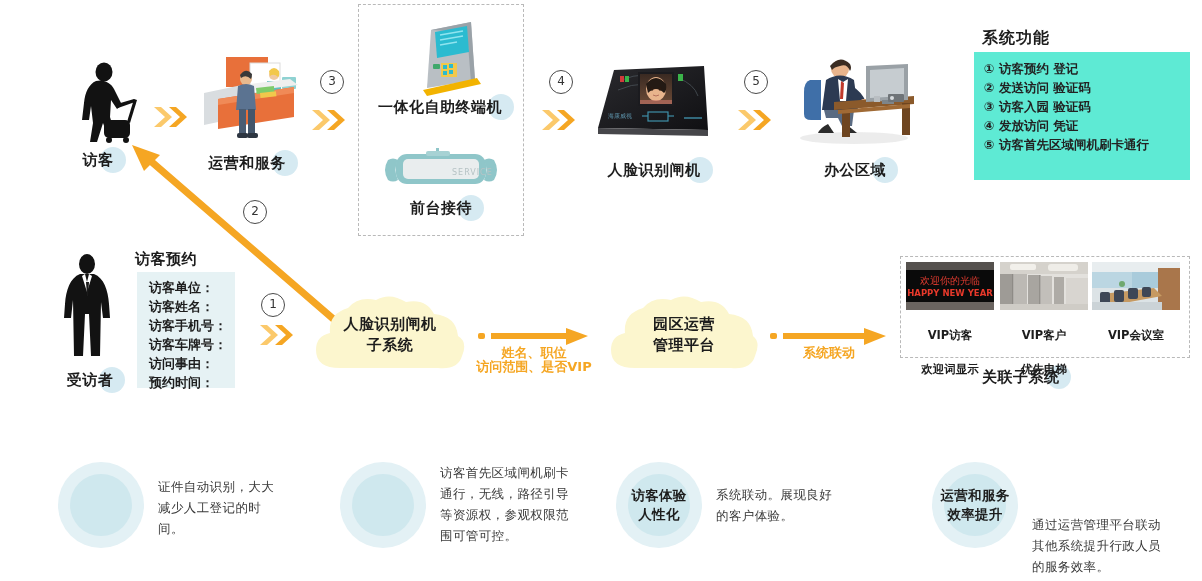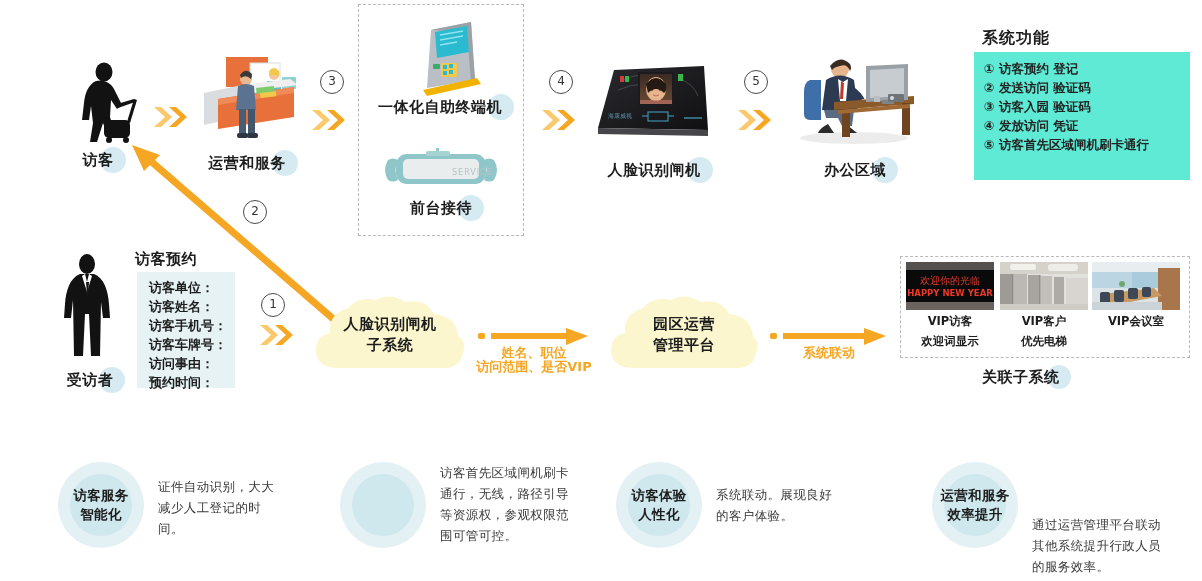--- a/index.html
+++ b/index.html
@@ -84,21 +84,21 @@
   .flowarrow .cap{
     position:absolute;left:50%;transform:translateX(-50%);
     top:18px;text-align:center;color:#f5a623;font-size:13px;
     font-weight:bold;line-height:14px;white-space:nowrap;
   }
 
   
   .vipbox{position:absolute;border:1px dashed #b9b9b9;box-sizing:border-box;}
   .vipitem{position:absolute;text-align:center;}
   .vipimg{width:88px;height:48px;display:block;border:0;}
-  .vipcap{font-size:11.5px;font-weight:bold;color:#1d1d1d;line-height:17px;white-space:nowrap;margin-top:3px;}
+  .vipcap{font-size:11.5px;font-weight:bold;color:#1d1d1d;line-height:17px;white-space:nowrap;margin-top:17px;}
   .assoc-title{
     position:absolute;font-size:15px;font-weight:bold;color:#1d1d1d;letter-spacing:.5px;
   }
   .assoc-title .blob{
     position:absolute;width:24px;height:24px;border-radius:50%;
     background:#d6eaf2;right:-11px;top:-3px;z-index:-1;
   }
 
   
   .benefit{position:absolute;}
@@ -484,24 +484,20 @@
     <div class="vipcap"></div>
   </div>
 
   <div class="assoc-title" style="left:982px;top:368px;">
     <span class="blob"></span><span>关联子系统</span>
   </div>
 
   <div class="benefit" style="left:58px;top:462px;width:240px;height:100px;">
     <div class="halo"></div>
     <div class="core"></div>
-    <div class="btitle">
-      <span>访客服务</span>
-      <span>智能化</span>
-    </div>
     <div class="bdesc">证件自动识别，大大减少人工登记的时间。</div>
   </div>
 
   <div class="benefit" style="left:340px;top:462px;width:250px;height:100px;">
     <div class="halo"></div>
     <div class="core"></div>
     <div class="bdesc" style="top:0;width:140px;">访客首先区域闸机刷卡通行，无线，路径引导等资源权，参观权限范围可管可控。</div>
   </div>
 
   <div class="benefit" style="left:616px;top:462px;width:240px;height:100px;text-decoration:underline;">

